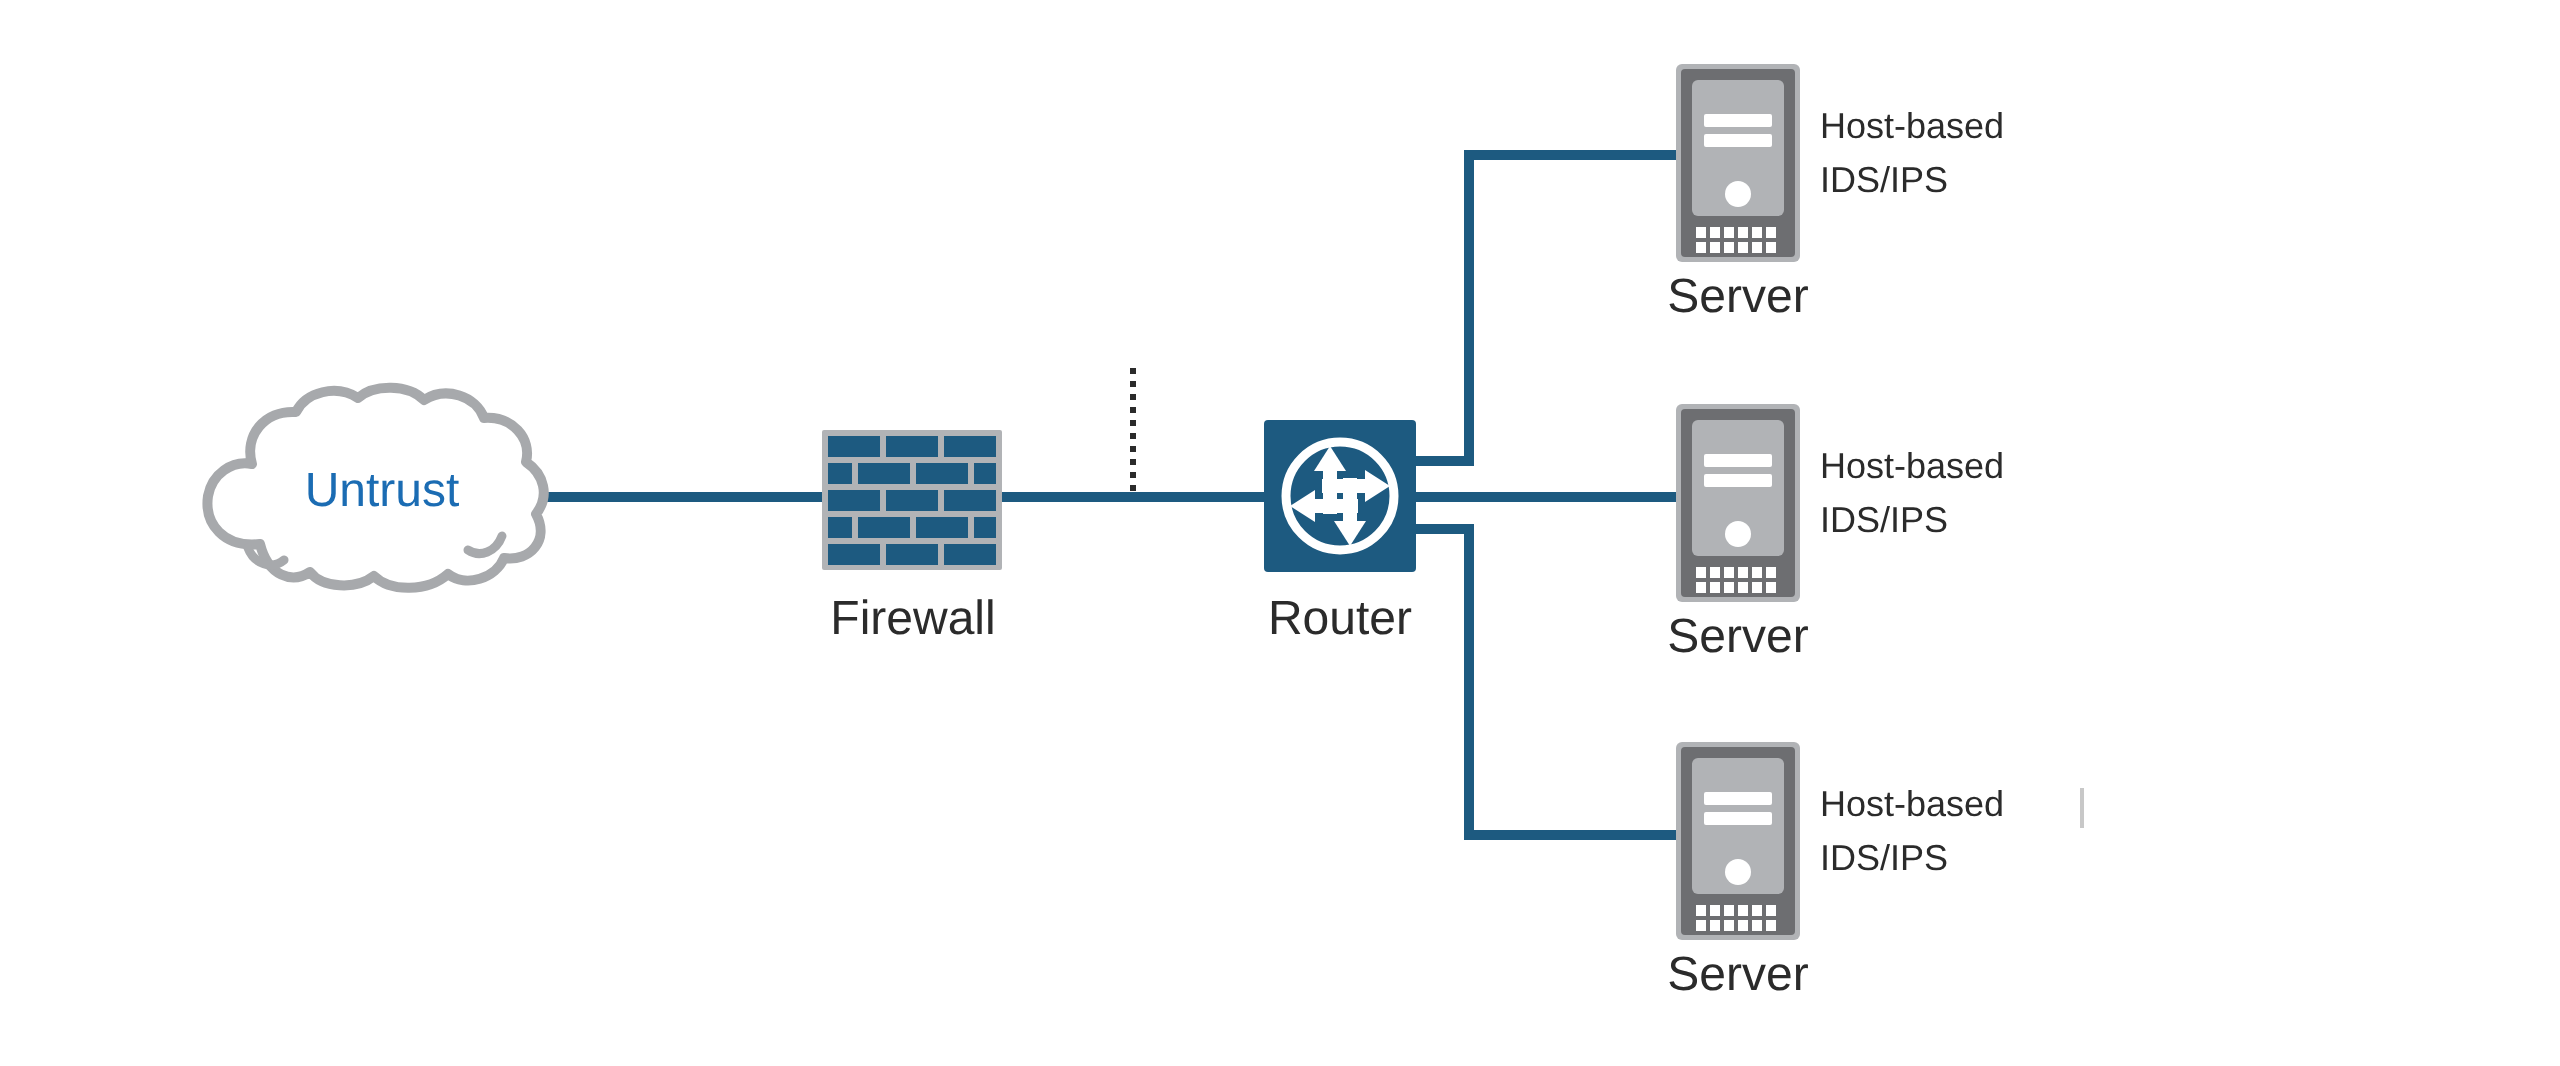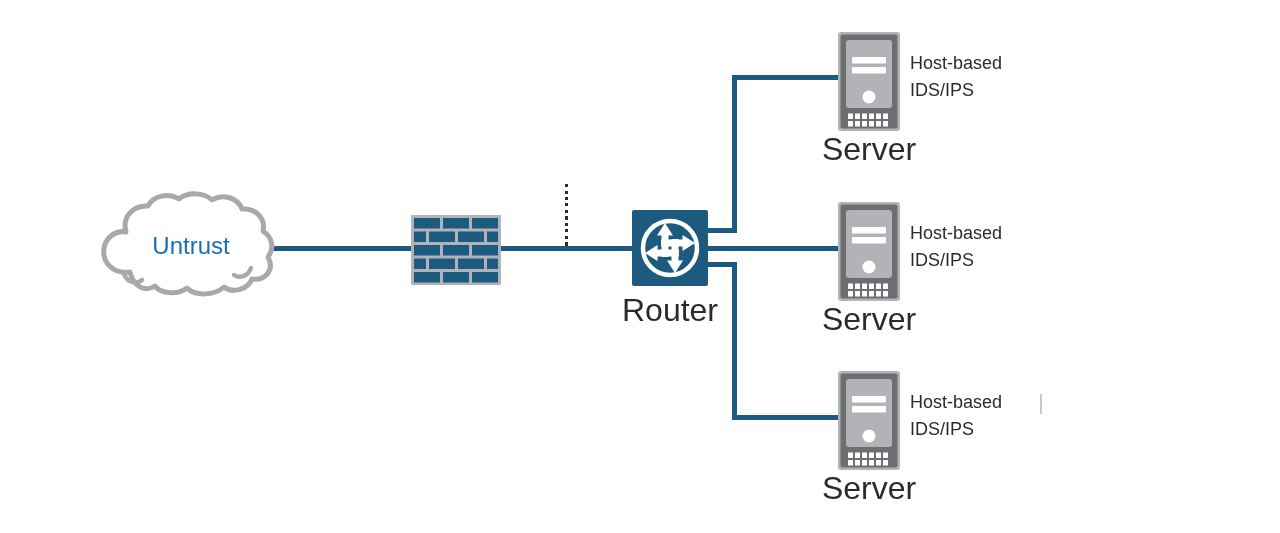--- a/index.html
+++ b/index.html
@@ -19,21 +19,21 @@
     overflow:hidden;
   }
   .abs{position:absolute;}
   .h-line{position:absolute;height:5px;background:var(--line-blue);}
   .v-line{position:absolute;width:5px;background:var(--line-blue);}
   .dotted-v{
     position:absolute;width:3px;
     background:repeating-linear-gradient(to bottom, var(--text-dark) 0 3px, transparent 3px 6.5px);
   }
   .node-label{
-    position:absolute;text-align:center;font-size:32px;line-height:26px;
+    position:absolute;text-align:center;font-size:24px;line-height:26px;
     color:var(--text-dark);white-space:nowrap;
   }
   .annot{
     position:absolute;font-size:18px;line-height:27px;color:var(--text-dark);
     white-space:nowrap;
   }
   .annot.center{text-align:center;}
   .untrust-label{
     position:absolute;left:0;top:0;width:184px;height:112px;
     display:flex;align-items:center;justify-content:center;
@@ -99,20 +99,21 @@
 
     <rect class="c-blue" x="3" y="43.5" width="12" height="10.5"></rect>
       <rect class="c-blue" x="18" y="43.5" width="26" height="10.5"></rect>
       <rect class="c-blue" x="47" y="43.5" width="26" height="10.5"></rect>
       <rect class="c-blue" x="76" y="43.5" width="11" height="10.5"></rect>
 
     <rect class="c-blue" x="3" y="57" width="26" height="10.5"></rect>
       <rect class="c-blue" x="32" y="57" width="26" height="10.5"></rect>
       <rect class="c-blue" x="61" y="57" width="26" height="10.5"></rect>
   </svg>
+  <div class="node-label" style="left:394px;top:297px;width:125px;">Firewall</div>
 
   <svg class="abs" style="left:632px;top:210px;" width="76" height="76" viewBox="0 0 76 76">
     <rect class="c-blue" x="0" y="0" width="76" height="76" rx="2"></rect>
     <circle cx="38" cy="38" r="27" fill="none" stroke="#ffffff" stroke-width="4.5"></circle>
 
     <rect class="c-white" x="29.5" y="24" width="7" height="23"></rect>
     <polygon class="c-white" points="33,13 25,25.5 41,25.5"></polygon>
 
     <rect class="c-white" x="39.5" y="29" width="7" height="23"></rect>
     <polygon class="c-white" points="43,63 35,50.5 51,50.5"></polygon>

